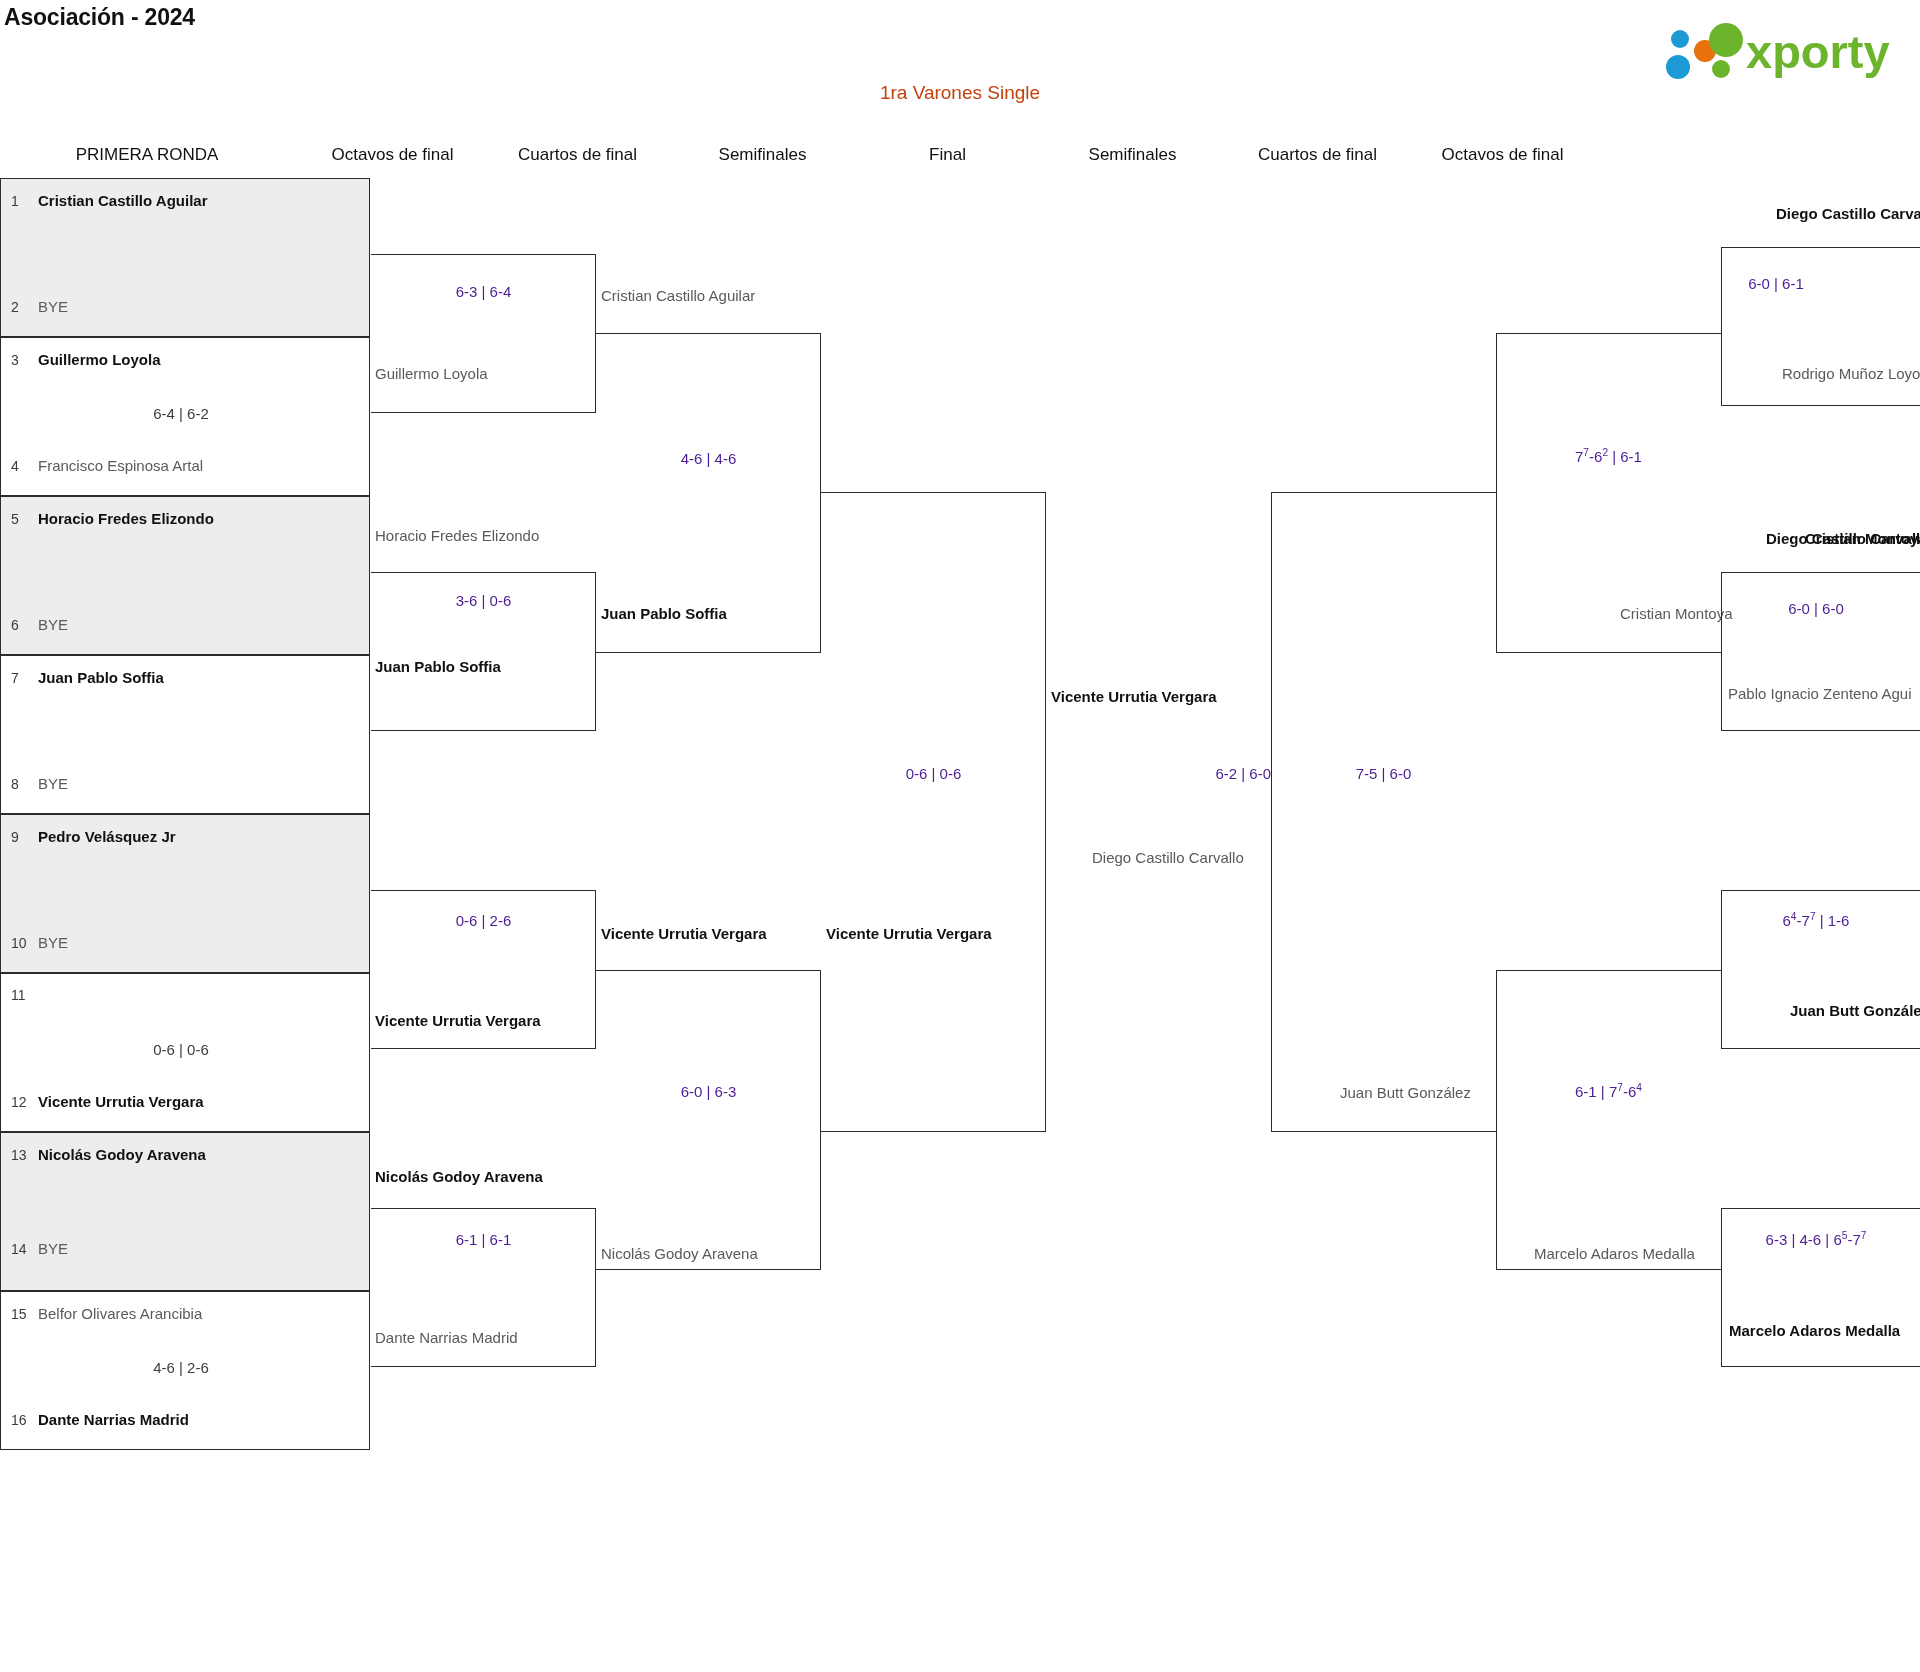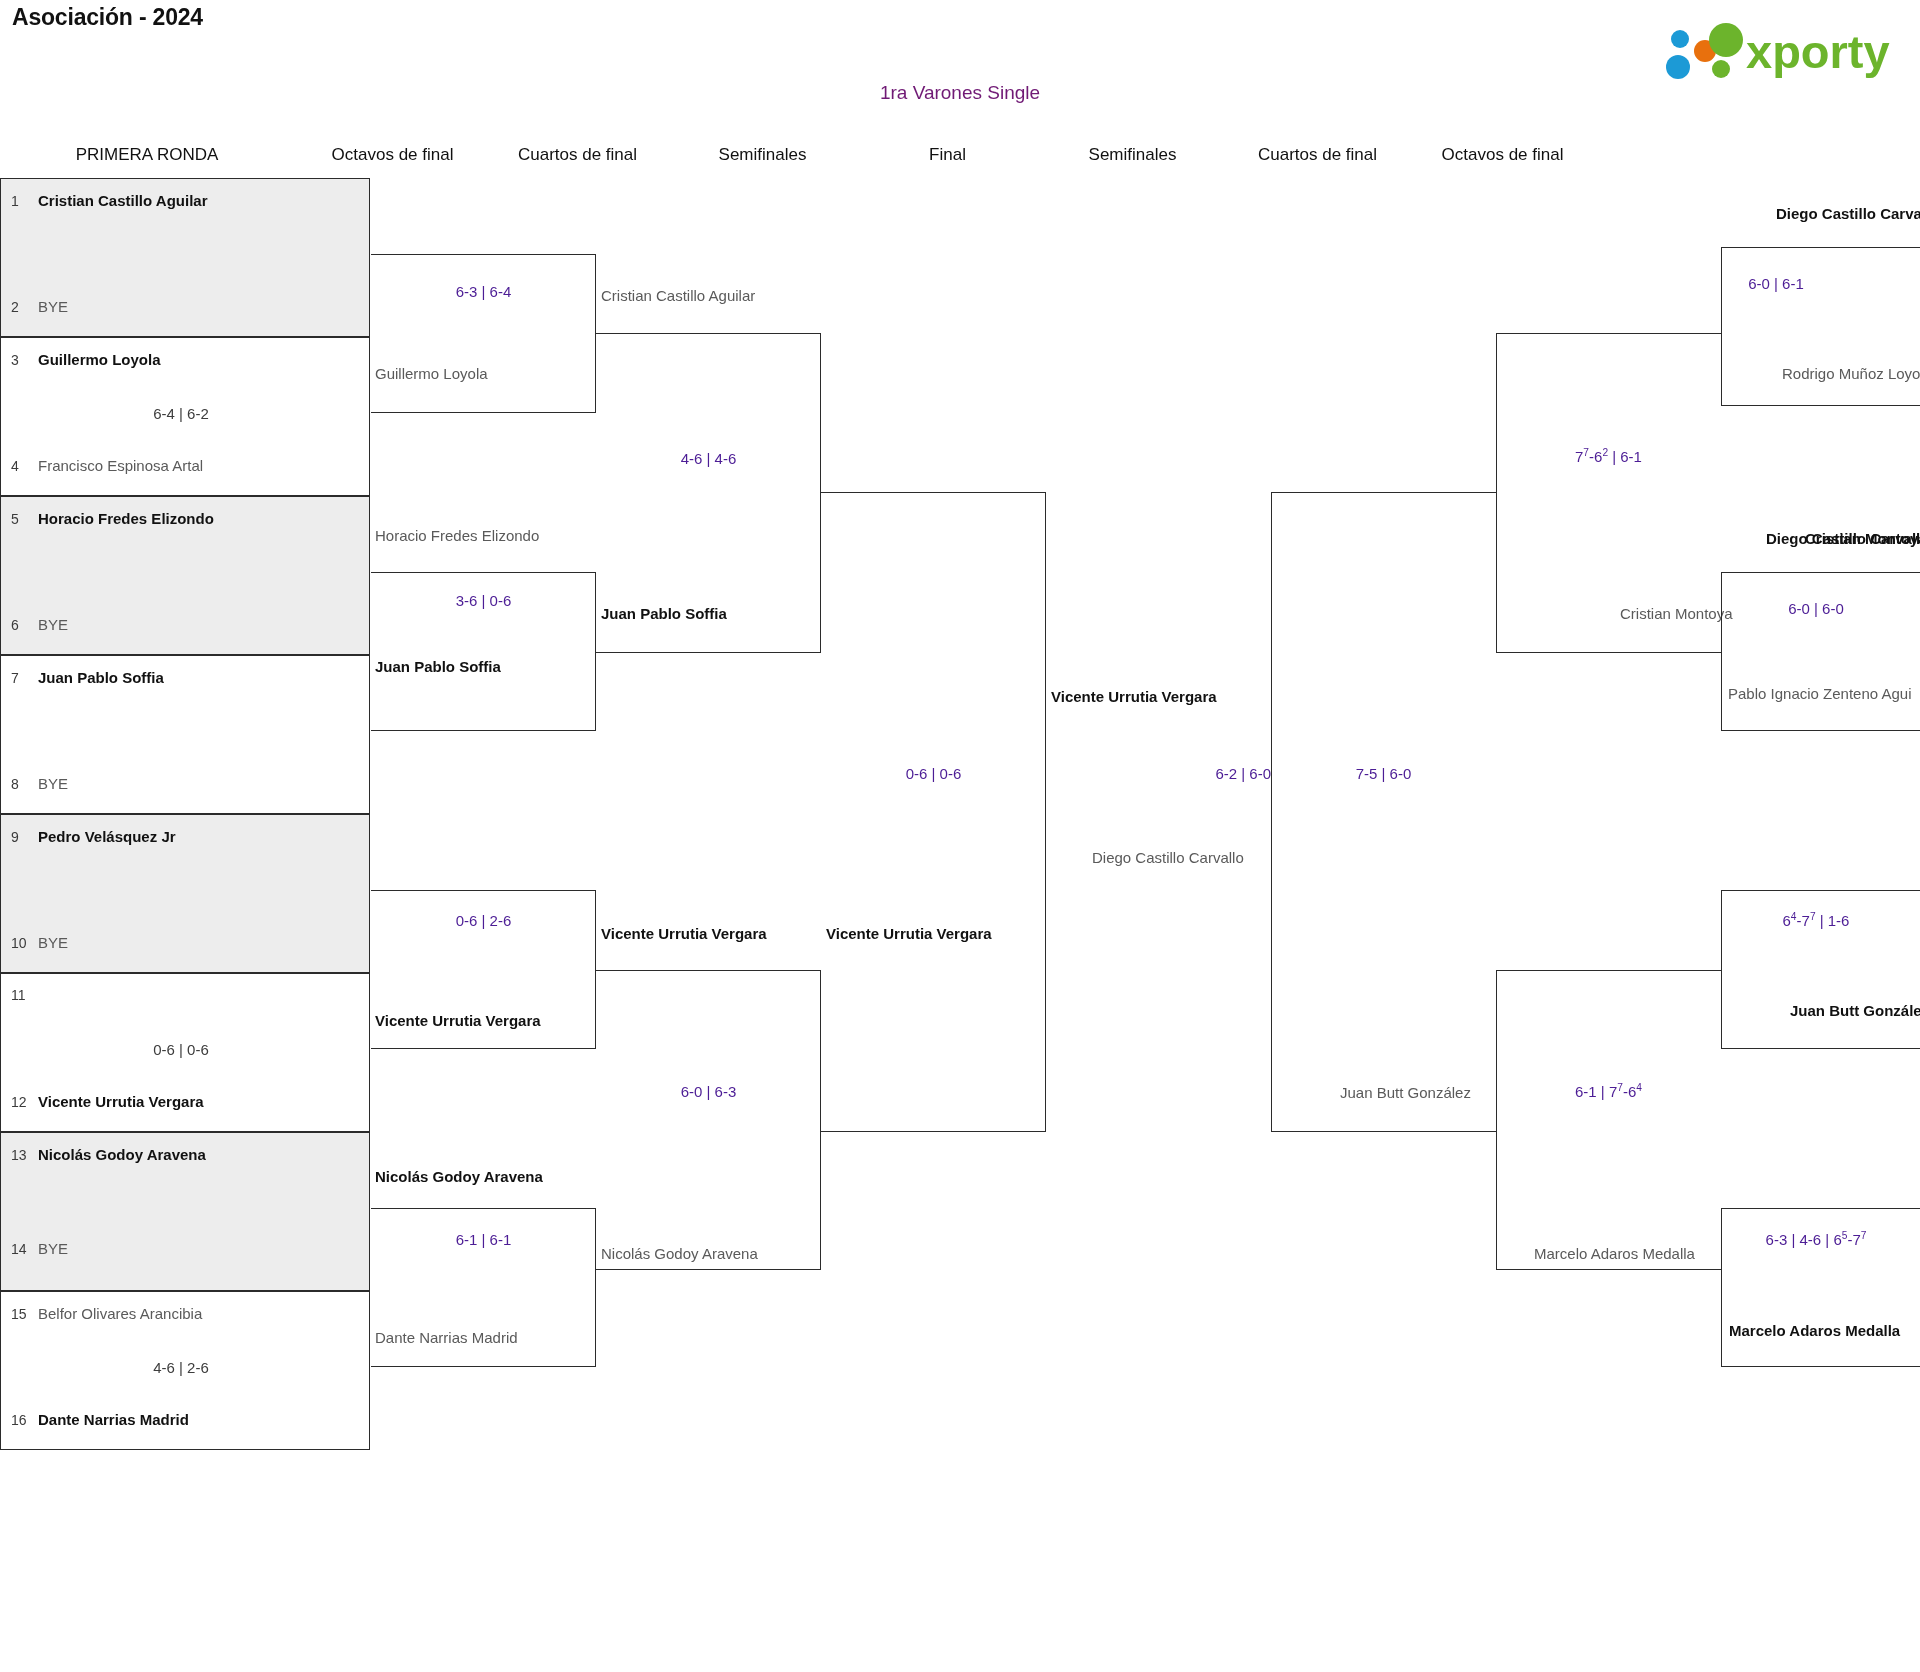--- a/index.html
+++ b/index.html
@@ -12,21 +12,21 @@
     height: 1672px;
     position: relative;
     font-family: "Liberation Sans", sans-serif;
     color: #1a1a1a;
     overflow: hidden;
   }
 
   
   #header-title {
     position: absolute;
-    left: 12px;
+    left: 4px;
     top: 2px;
     width: 900px;
   }
   #header-title .line {
     font-size: 23px;
     font-weight: 700;
     line-height: 30px;
     letter-spacing: -0.2px;
     color: #111111;
     white-space: nowrap;
@@ -45,21 +45,21 @@
 
   
   #bracket-title {
     position: absolute;
     left: 0;
     top: 82px;
     width: 1920px;
     text-align: center;
     font-size: 19px;
     font-weight: 400;
-    color: #701a75;
+    color: #c2410c;
   }
 
   
   .round-header {
     position: absolute;
     top: 145px;
     font-size: 17px;
     font-weight: 400;
     color: #111111;
     text-align: center;

